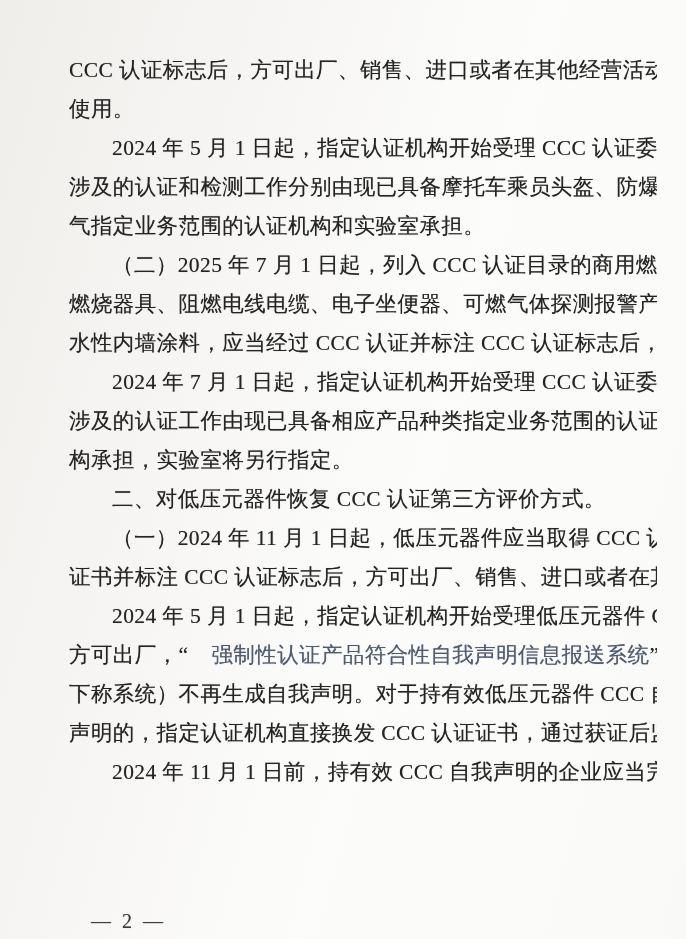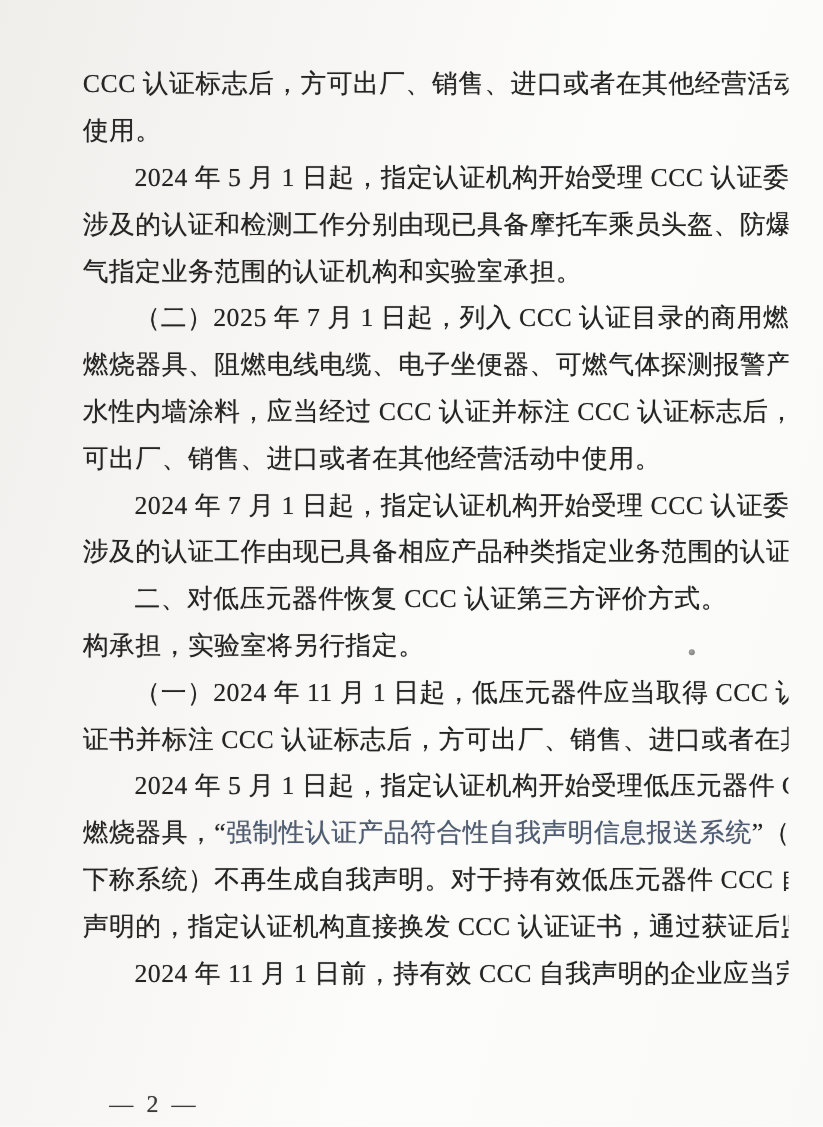--- a/index.html
+++ b/index.html
@@ -37,20 +37,21 @@
   .line.justify {
     text-align: justify;
     text-align-last: justify;
     text-justify: inter-character;
   }
   .line.indent {
     padding-left: 43px;
   }
   .accent {
     color: var(--accent-color, #4e5d74);
+    margin-left: 23px;
   }
   .footer {
     position: absolute;
     left: 91px;
     top: 908px;
     font-size: 20px;
     line-height: 26px;
     letter-spacing: 3px;
     color: #3a3a3a;
     text-shadow: 0 0 0.7px rgba(45,45,45,0.5);
@@ -72,28 +73,27 @@
 <div class="page">
   <div class="content">
       <div class="line justify">CCC 认证标志后，方可出厂、销售、进口或者在其他经营活动中</div>
       <div class="line">使用。</div>
       <div class="line indent justify">2024 年 5 月 1 日起，指定认证机构开始受理 CCC 认证委托，</div>
       <div class="line justify">涉及的认证和检测工作分别由现已具备摩托车乘员头盔、防爆电</div>
       <div class="line">气指定业务范围的认证机构和实验室承担。</div>
       <div class="line indent justify">（二）2025 年 7 月 1 日起，列入 CCC 认证目录的商用燃气</div>
       <div class="line justify">燃烧器具、阻燃电线电缆、电子坐便器、可燃气体探测报警产品、</div>
       <div class="line justify">水性内墙涂料，应当经过 CCC 认证并标注 CCC 认证标志后，方</div>
-      <div class="line">可出厂、销售、进口或者在其他经营活动中使用。</div>
       <div class="line indent justify">2024 年 7 月 1 日起，指定认证机构开始受理 CCC 认证委托，</div>
       <div class="line justify">涉及的认证工作由现已具备相应产品种类指定业务范围的认证机</div>
+      <div class="line">构承担，实验室将另行指定。</div>
       <div class="line indent">二、对低压元器件恢复 CCC 认证第三方评价方式。</div>
-      <div class="line">构承担，实验室将另行指定。</div>
       <div class="line indent justify">（一）2024 年 11 月 1 日起，低压元器件应当取得 CCC 认证</div>
       <div class="line justify">证书并标注 CCC 认证标志后，方可出厂、销售、进口或者在其他</div>
       <div class="line indent justify">2024 年 5 月 1 日起，指定认证机构开始受理低压元器件 CCC</div>
-      <div class="line justify"><span>燃烧器具，“</span><span class="accent">强制性认证产品符合性自我声明信息报送系统</span><span>”（以</span></div>
+      <div class="line justify"><span>方可出厂，“</span><span class="accent">强制性认证产品符合性自我声明信息报送系统</span><span>”（以</span></div>
       <div class="line justify">下称系统）不再生成自我声明。对于持有效低压元器件 CCC 自我</div>
       <div class="line justify">声明的，指定认证机构直接换发 CCC 认证证书，通过获证后监督</div>
       <div class="line indent justify">2024 年 11 月 1 日前，持有效 CCC 自我声明的企业应当完成</div>
     </div>
   <div class="speck"></div>
   <div class="footer">— 2 —</div>
 </div>
 
 </body></html>

